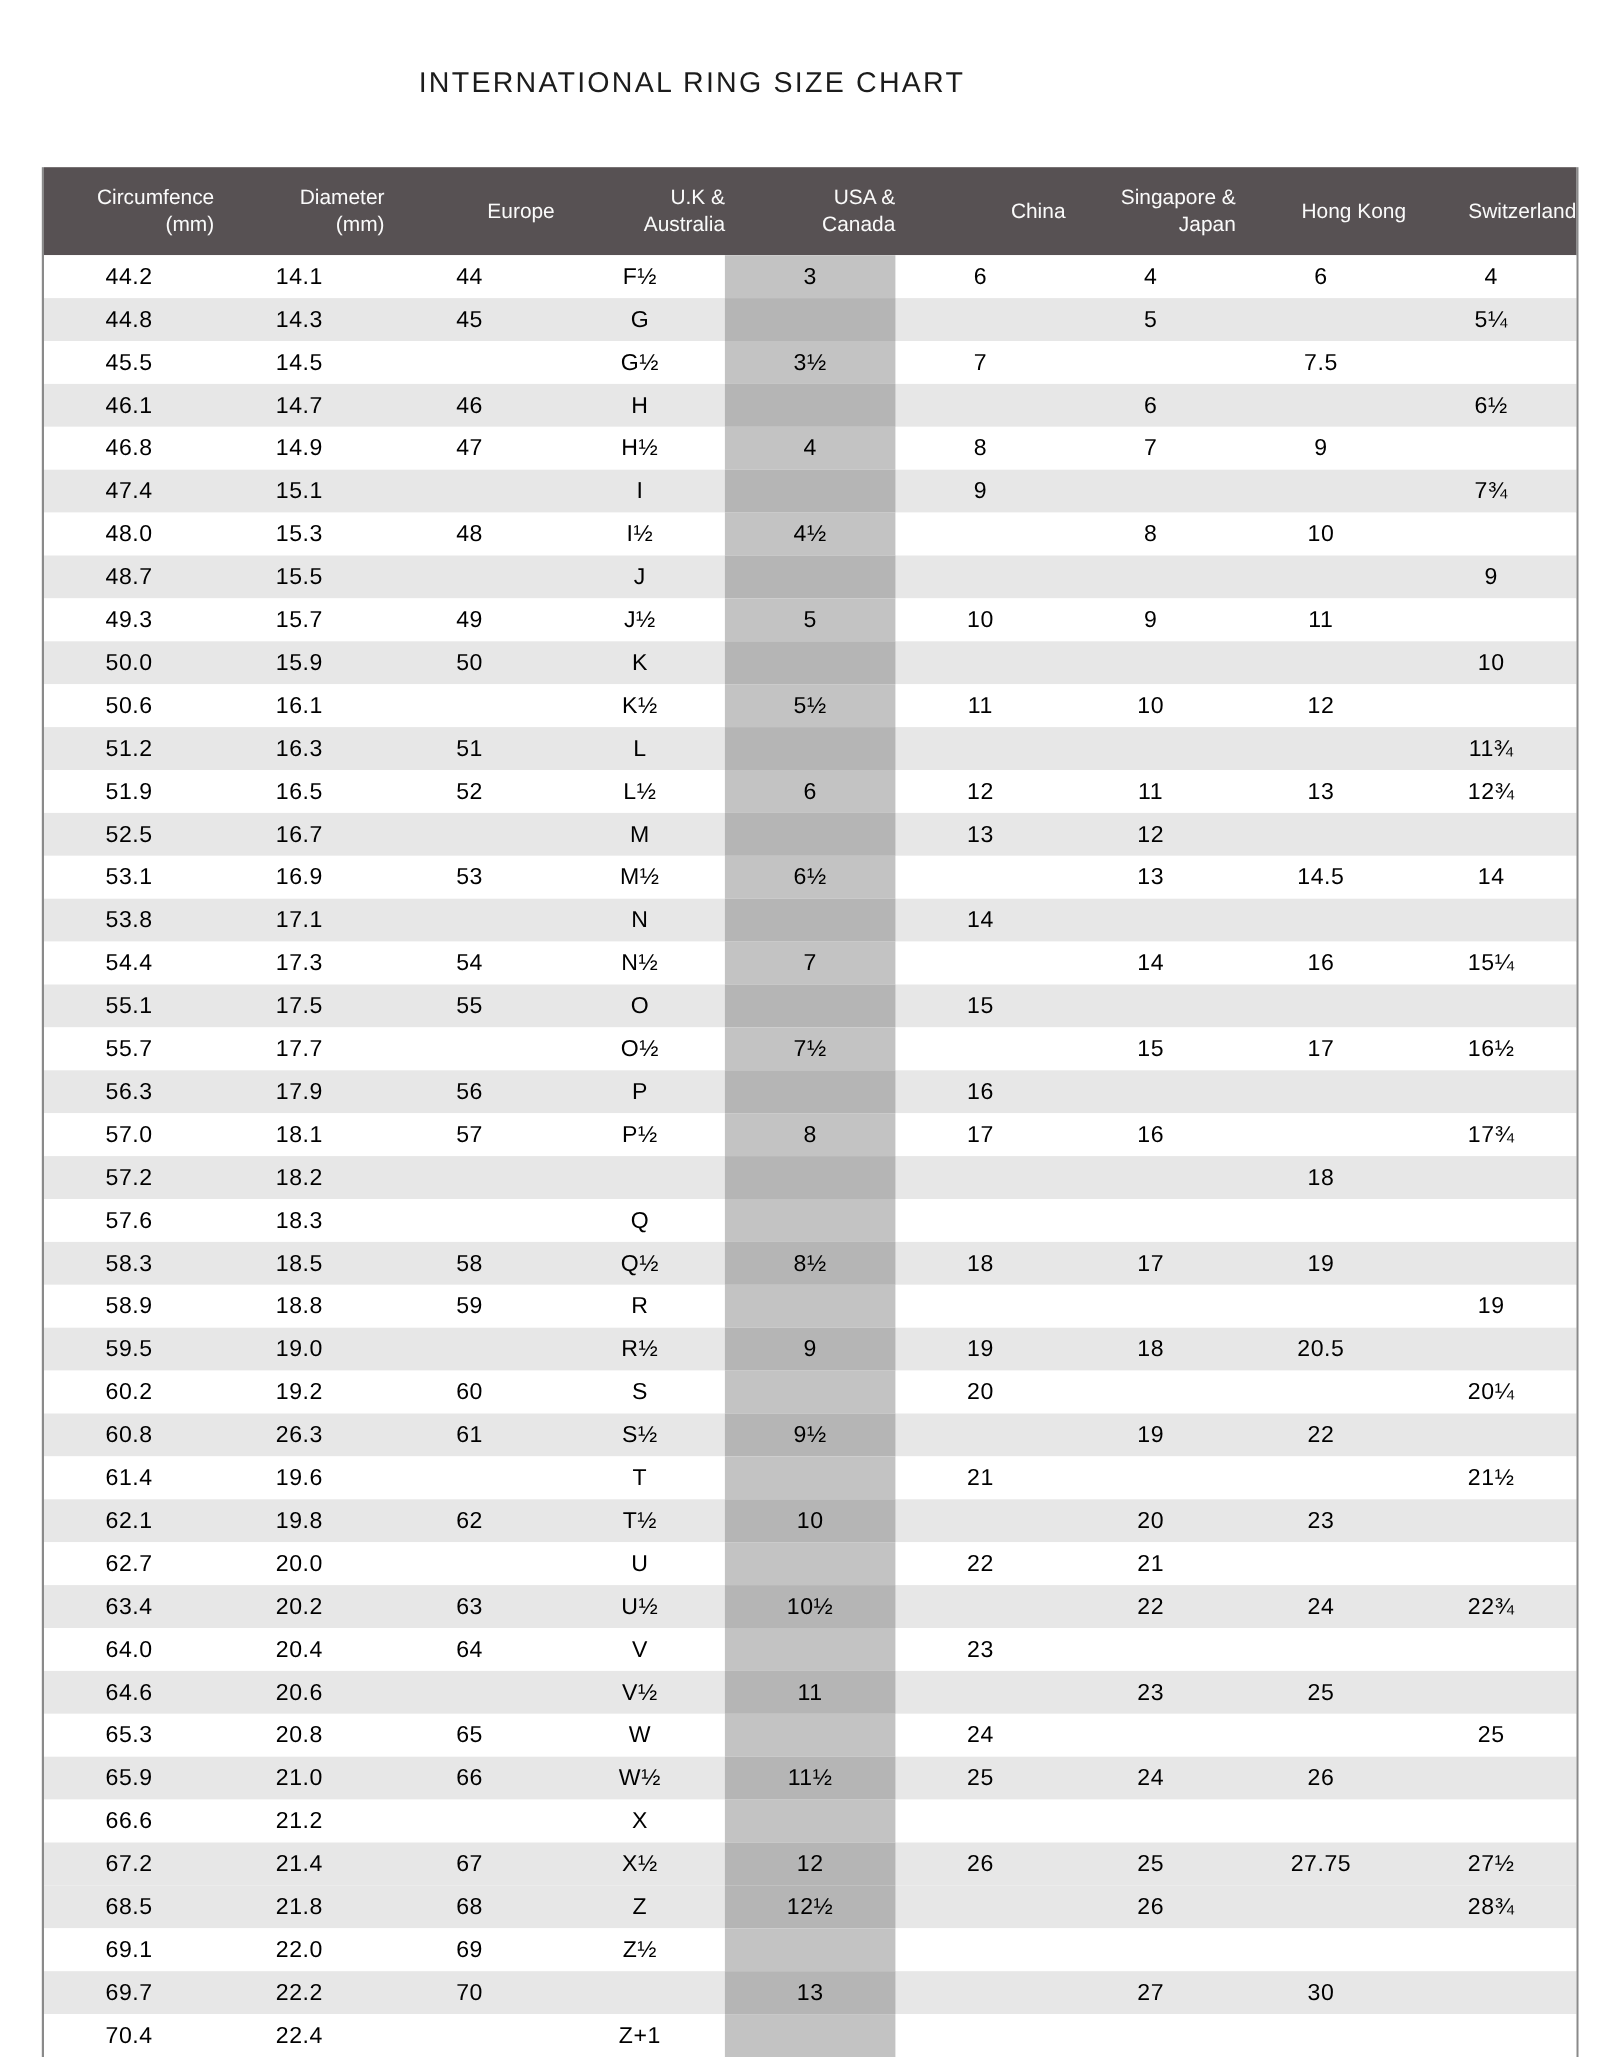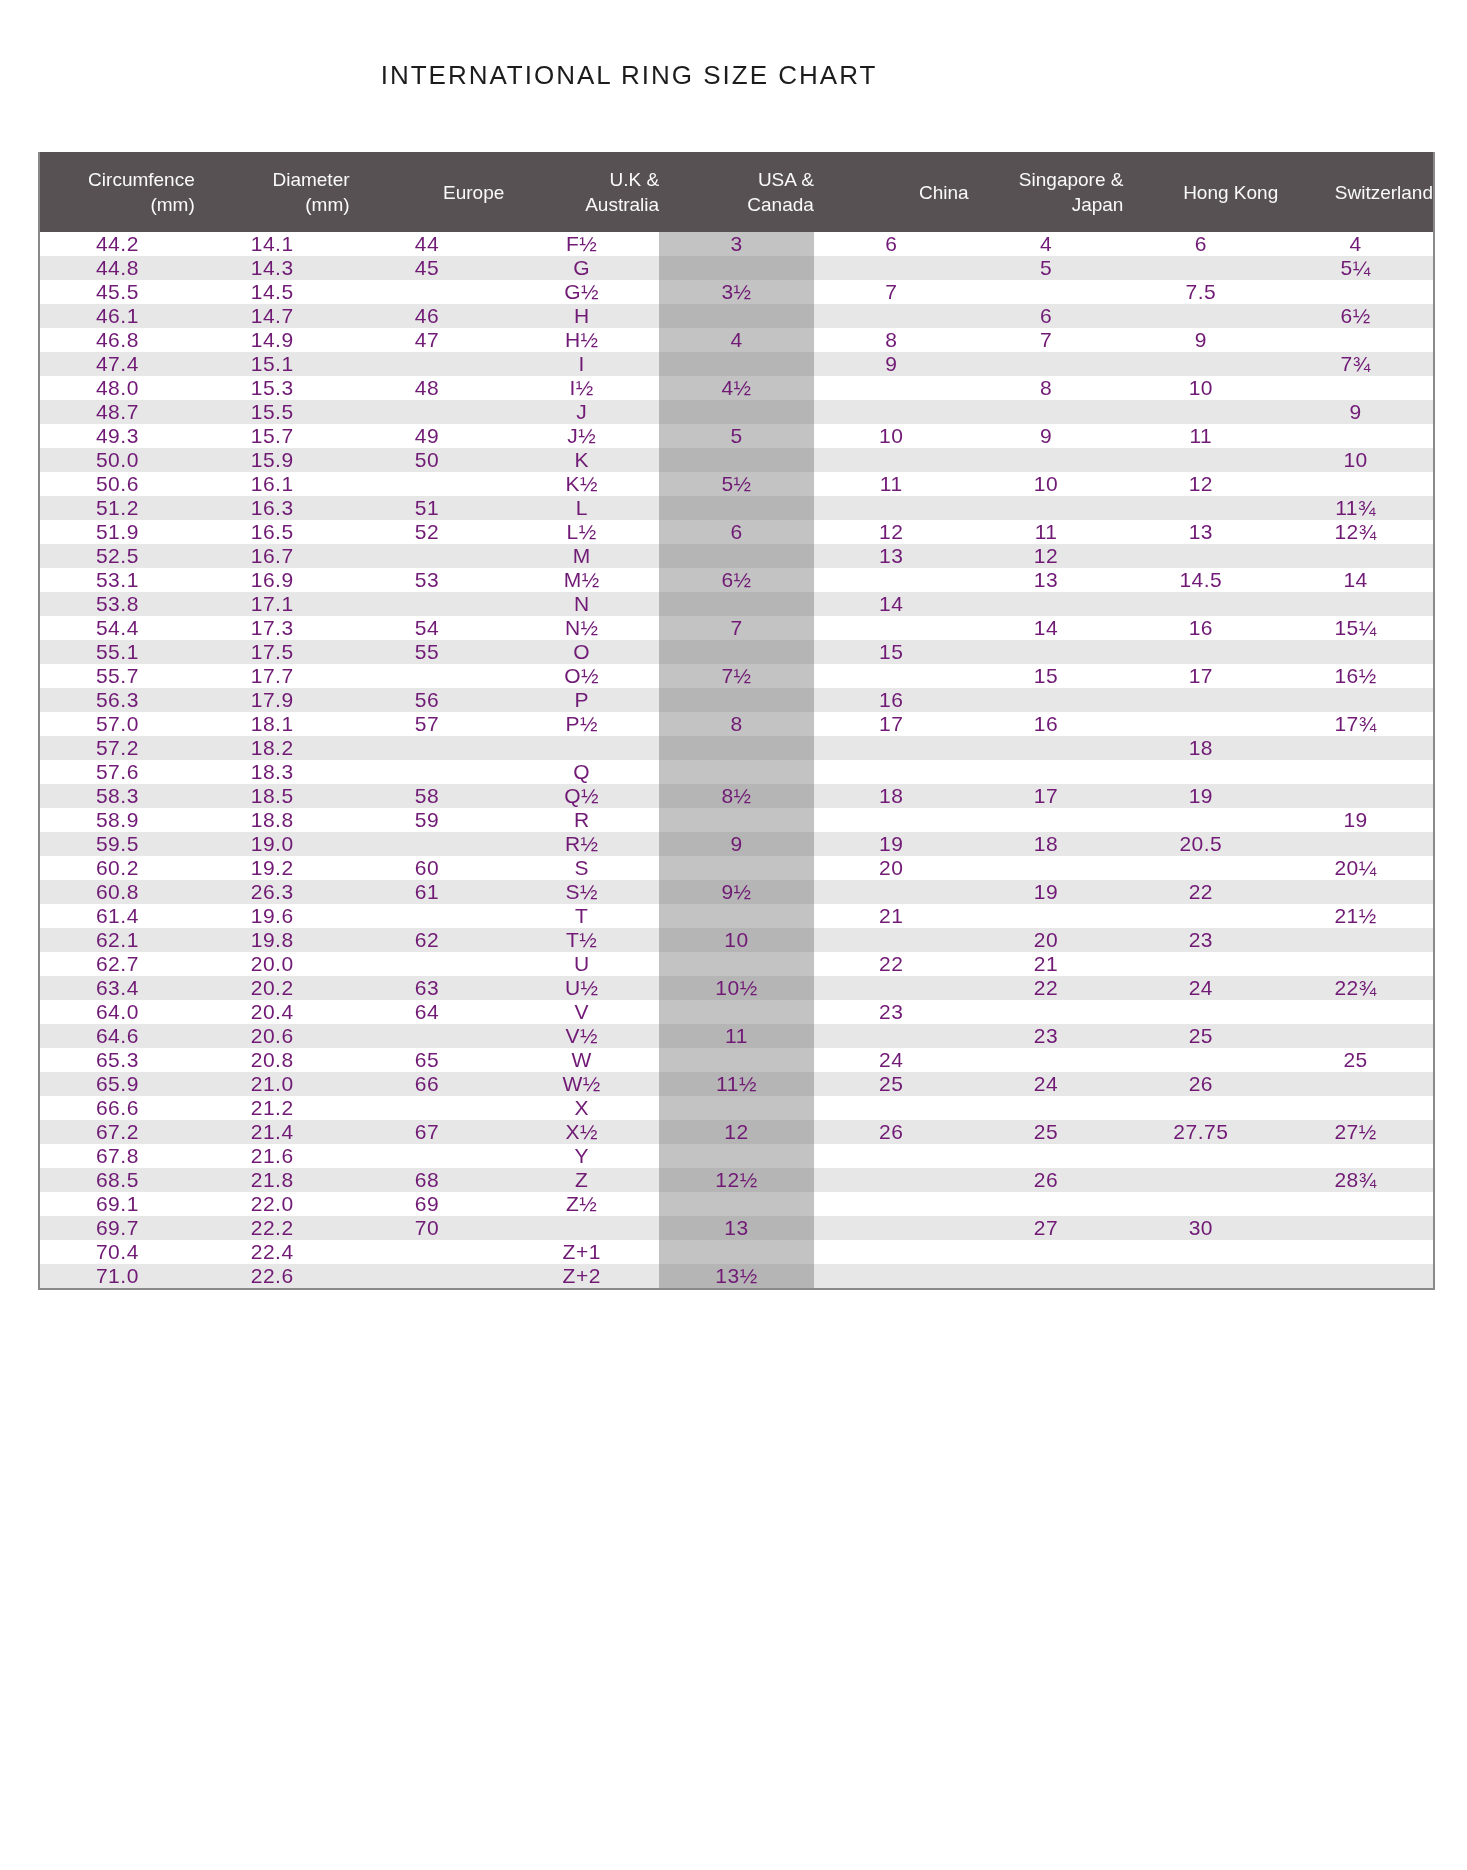--- a/index.html
+++ b/index.html
@@ -34,25 +34,25 @@
     height: 80px;
     align-items: center;
     text-align: right;
     font-size: 19px;
     line-height: 25px;
     font-weight: 400;
   }
   .trow {
     display: grid;
     grid-template-columns: repeat(9, 1fr);
-    height: 24px;
+    height: 39px;
     align-items: center;
     text-align: center;
     font-size: 21px;
-    color: #701a75;
+    color: #000000;
     letter-spacing: 0.5px;
   }
   .trow.norm { background: #ffffff; }
   .trow.alt  { background: #e7e7e7; }
   .trow.norm .band { background: #c3c3c3; }
   .trow.alt  .band { background: #b5b5b5; }
   .tcell { height: 100%; display: flex; align-items: center; justify-content: center; }
 </style>
 </head>
 <body>
@@ -506,31 +506,20 @@
         <div class="tcell">67.2</div>
         <div class="tcell">21.4</div>
         <div class="tcell">67</div>
         <div class="tcell">X½</div>
         <div class="tcell band">12</div>
         <div class="tcell">26</div>
         <div class="tcell">25</div>
         <div class="tcell">27.75</div>
         <div class="tcell">27½</div>
       </div>
-      <div class="trow norm">
-        <div class="tcell">67.8</div>
-        <div class="tcell">21.6</div>
-        <div class="tcell"></div>
-        <div class="tcell">Y</div>
-        <div class="tcell band"></div>
-        <div class="tcell"></div>
-        <div class="tcell"></div>
-        <div class="tcell"></div>
-        <div class="tcell"></div>
-      </div>
       <div class="trow alt">
         <div class="tcell">68.5</div>
         <div class="tcell">21.8</div>
         <div class="tcell">68</div>
         <div class="tcell">Z</div>
         <div class="tcell band">12½</div>
         <div class="tcell"></div>
         <div class="tcell">26</div>
         <div class="tcell"></div>
         <div class="tcell">28¾</div>

